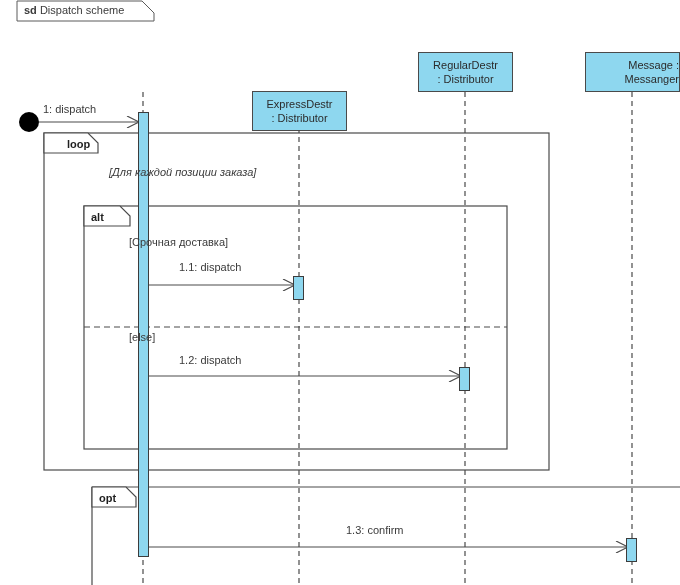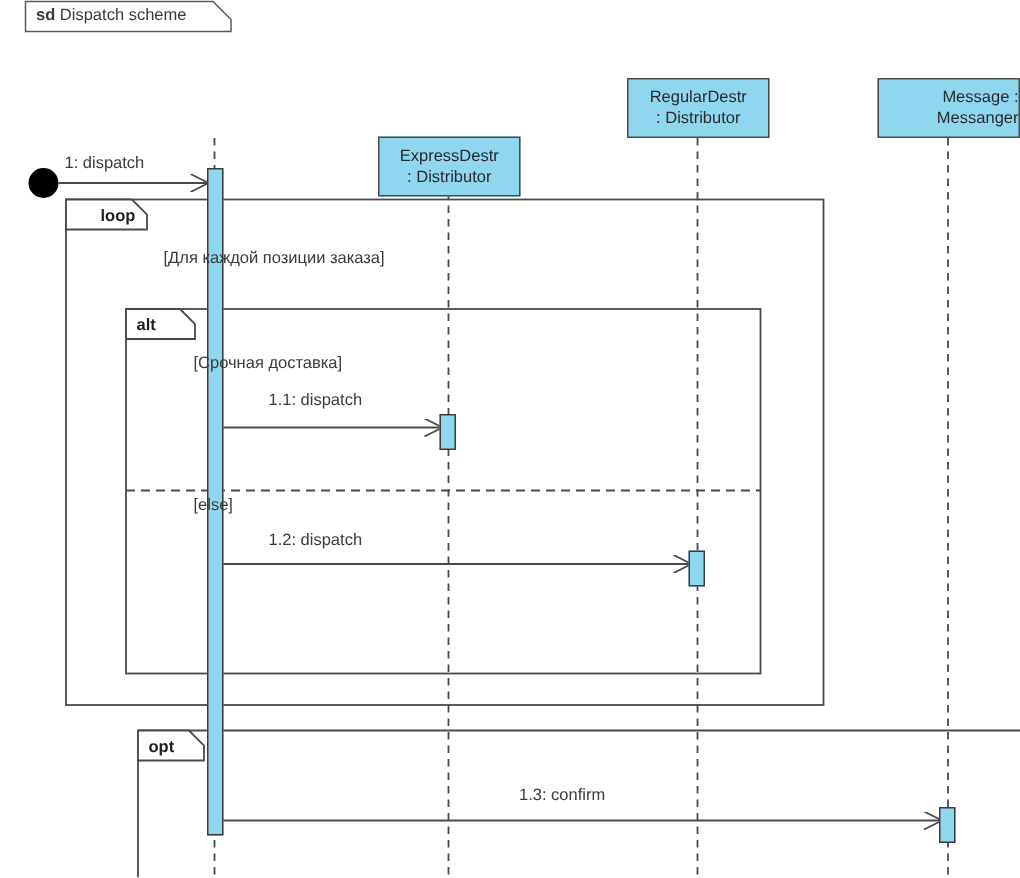--- a/index.html
+++ b/index.html
@@ -150,21 +150,21 @@
 
   <div class="activation" style="left:122px; top:112px; width:11px; height:445px;"></div>
   <div class="activation" style="left:277px; top:276px; width:11px; height:24px;"></div>
   <div class="activation" style="left:443px; top:367px; width:11px; height:24px;"></div>
   <div class="activation" style="left:610px; top:538px; width:11px; height:24px;"></div>
 
   <div class="op-label" style="left:35px; top:138px;padding-left:16px;">loop</div>
   <div class="op-label" style="left:75px; top:211px;">alt</div>
   <div class="op-label" style="left:83px; top:492px;">opt</div>
 
-  <div class="guard-label" style="left:93px; top:166px;">[Для каждой позиции заказа]</div>
+  <div class="guard-label" style="left:93px; top:166px;font-style:italic;">[Для каждой позиции заказа]</div>
   <div class="guard-label" style="left:113px; top:236px;">[Срочная доставка]</div>
   <div class="guard-label" style="left:113px; top:331px;">[else]</div>
 
   <div class="msg-label" style="left:27px; top:103px;">1: dispatch</div>
   <div class="msg-label" style="left:163px; top:261px;">1.1: dispatch</div>
   <div class="msg-label" style="left:163px; top:354px;">1.2: dispatch</div>
   <div class="msg-label" style="left:330px; top:524px;">1.3: confirm</div>
 
 </div>
 

